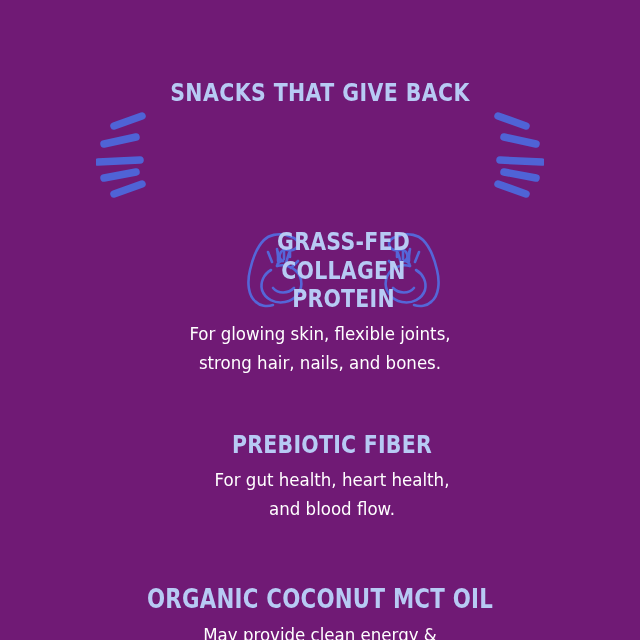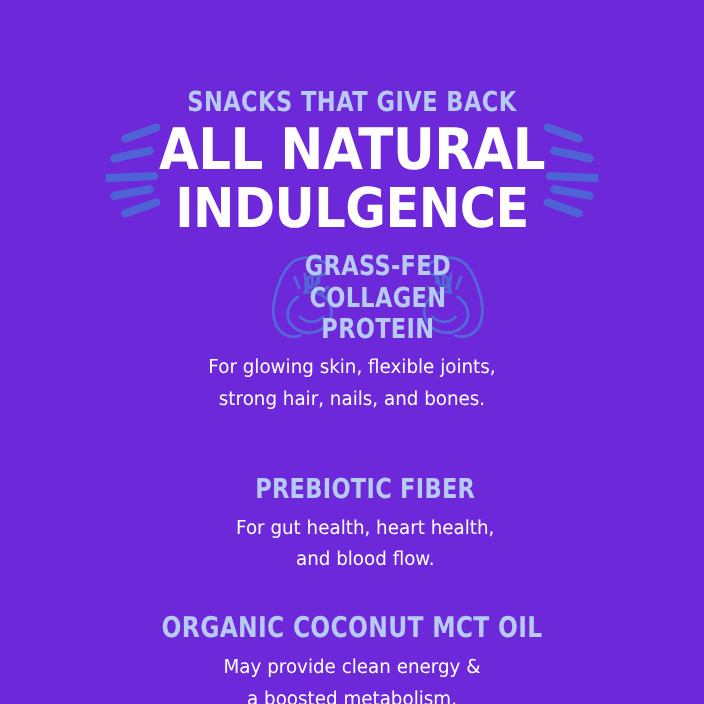--- a/index.html
+++ b/index.html
@@ -10,21 +10,21 @@
     width: 640px;
     height: 640px;
     background: #7b8cf0;
     font-family: "Liberation Sans", sans-serif;
     overflow: hidden;
   }
   .poster {
     position: relative;
     width: 640px;
     height: 640px;
-    background: #6d28d9;
+    background: #701a75;
     box-sizing: border-box;
   }
 
   
   .header {
     position: absolute;
     top: 80px;
     left: 0;
     width: 640px;
     text-align: center;
@@ -71,21 +71,21 @@
   
   .blocks {
     position: absolute;
     top: 228px;
     left: 0;
     width: 640px;
     text-align: center;
   }
   .block { position: relative; }
   .block-1 { margin-bottom: 56px; }
-  .block-2 { margin-bottom: 36px; padding-left: 24px; }
+  .block-2 { margin-bottom: 64px; padding-left: 24px; }
 
   .heading-row {
     position: relative;
     display: block;
     margin-left: 47px;
   }
   .icon-arm {
     position: absolute;
     top: 2px;
     width: 74px;
@@ -142,24 +142,20 @@
         <line x1="8" y1="32" x2="40" y2="25"></line>
         <line x1="2" y1="50" x2="44" y2="48"></line>
         <line x1="8" y1="66" x2="40" y2="60"></line>
         <line x1="18" y1="82" x2="46" y2="72"></line>
       </g>
     </svg>
   </div>
 
   <div class="header">
     <p class="eyebrow">SNACKS THAT GIVE BACK</p>
-    <div class="title-wrap">
-      <p class="title-line">ALL NATURAL</p>
-      <p class="title-line line2">INDULGENCE</p>
-    </div>
   </div>
 
   <div class="blocks">
 
     <div class="block block-1">
       <div class="heading-row">
 
         <div class="icon-arm left">
           <svg width="74" height="80" viewBox="0 0 74 80" aria-hidden="true">
             <g fill="none" stroke="#5566d8" stroke-width="2.6" stroke-linecap="round" stroke-linejoin="round">

